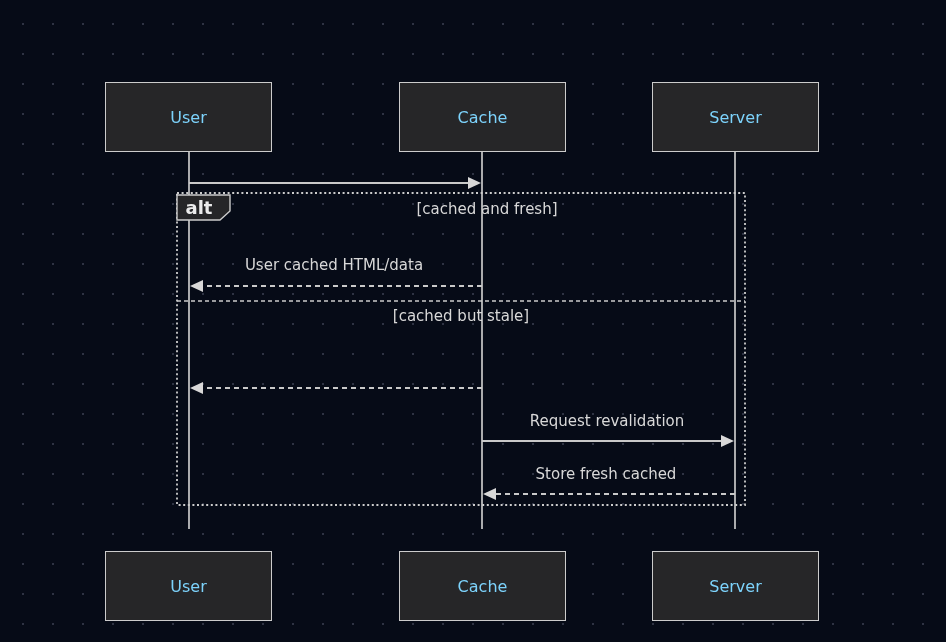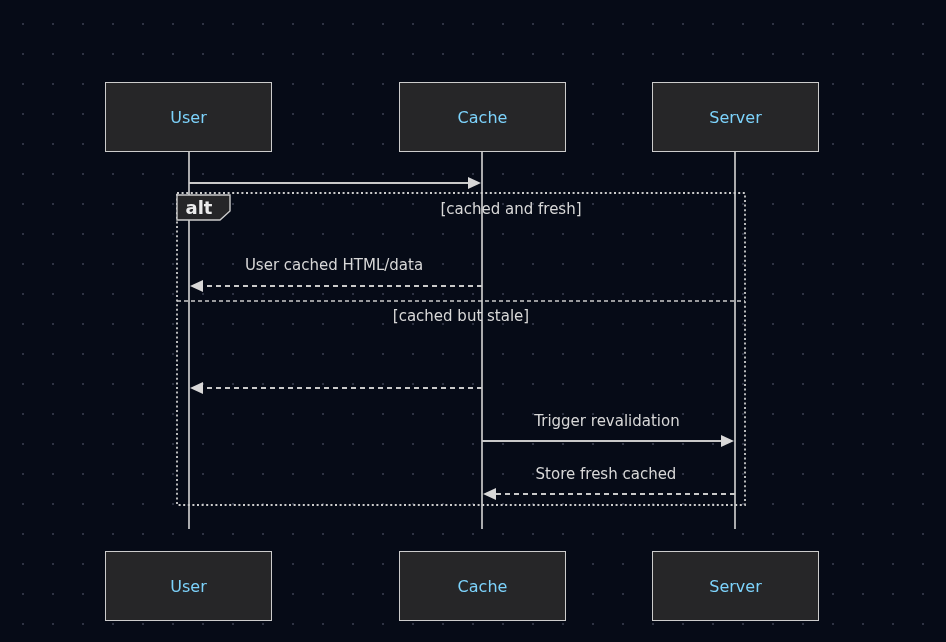--- a/index.html
+++ b/index.html
@@ -105,20 +105,20 @@
   </div>
   <div class="actor-box" style="left:399px; top:529px;">
     <span>Cache</span>
   </div>
   <div class="actor-box" style="left:652px; top:529px;">
     <span>Server</span>
   </div>
 
   <div class="alt-title">alt</div>
 
-  <div class="guard-label" style="left:487px; top:200px;margin-left:24px;">[cached and fresh]</div>
+  <div class="guard-label" style="left:487px; top:200px;">[cached and fresh]</div>
   <div class="guard-label" style="left:461px; top:307px;">[cached but stale]</div>
 
   <div class="msg-label" style="left:334px; top:256px;">User cached HTML/data</div>
-  <div class="msg-label" style="left:607px; top:412px;">Trigger revalidation</div>
+  <div class="msg-label" style="left:607px; top:412px;">Request revalidation</div>
   <div class="msg-label" style="left:606px; top:465px;">Store fresh cached</div>
 
 </div>
 
 </body></html>

